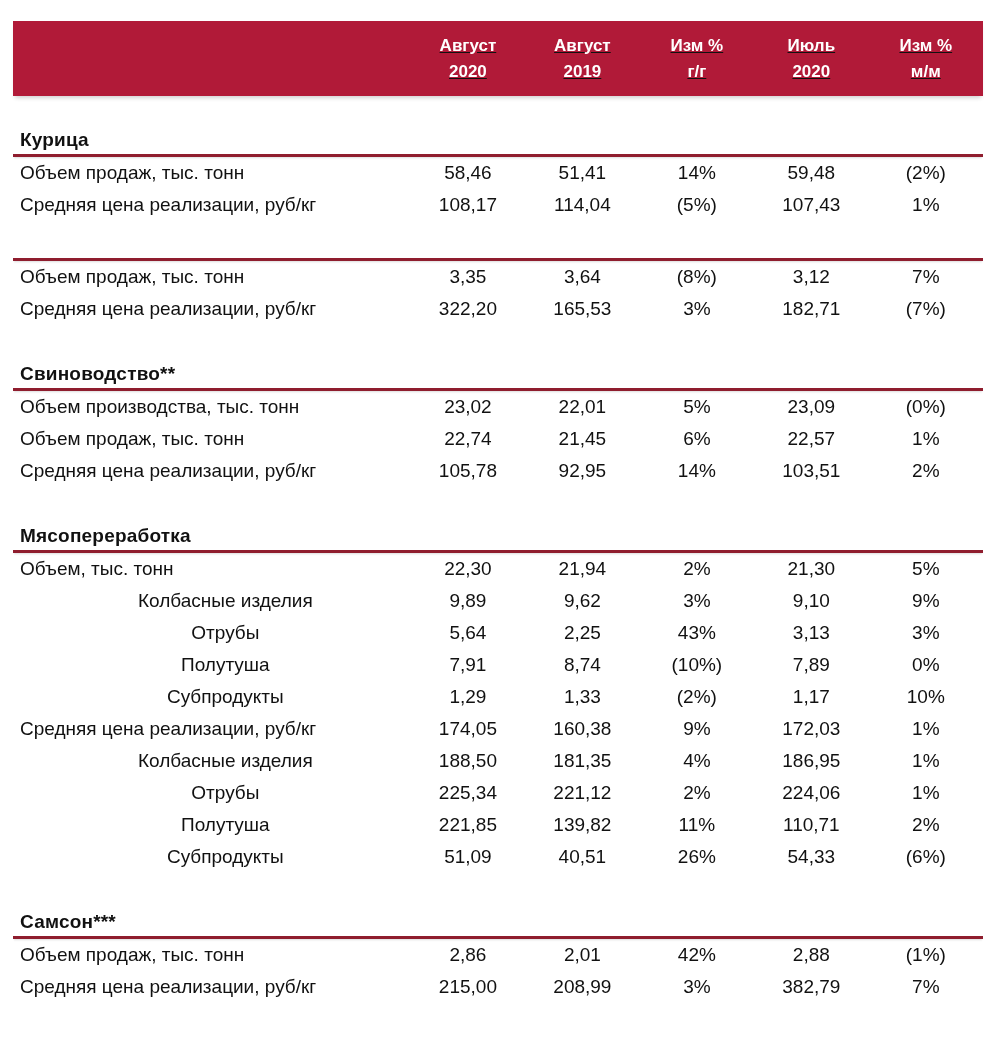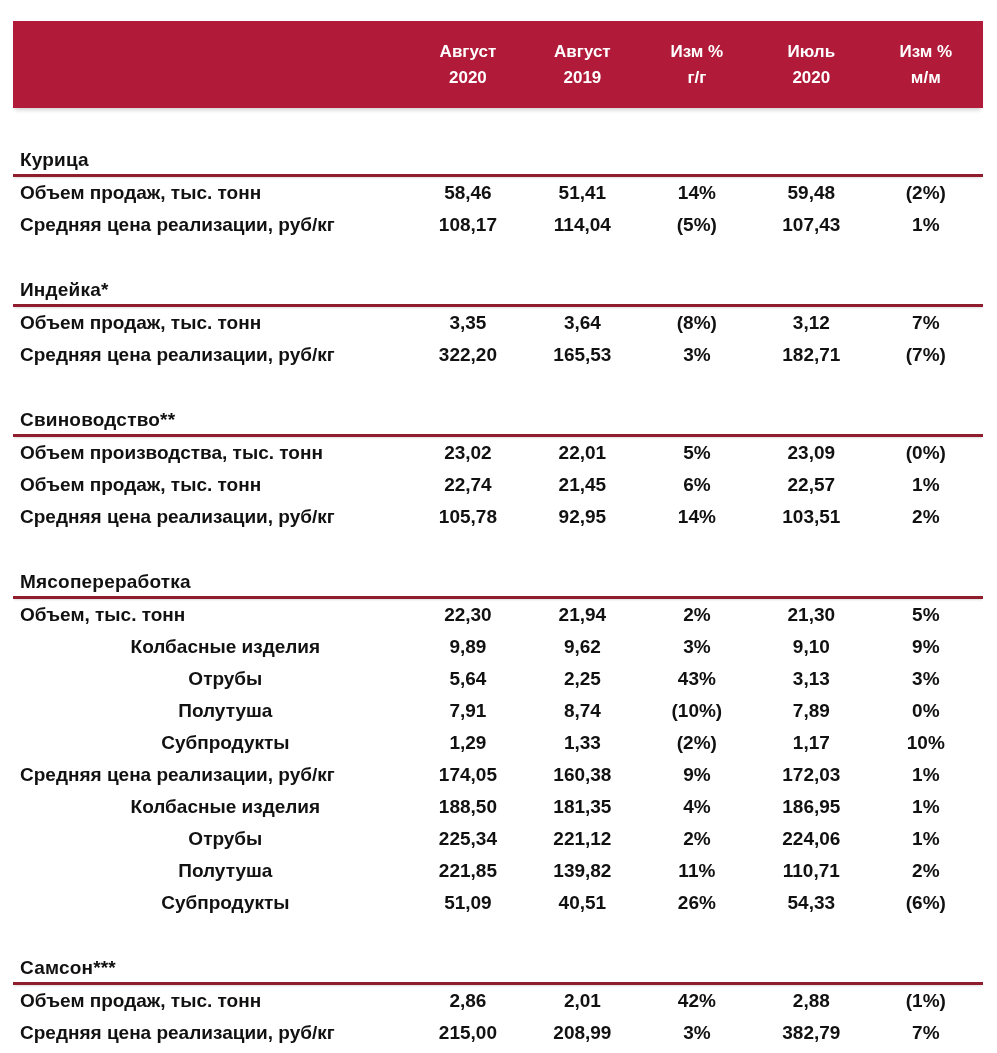--- a/index.html
+++ b/index.html
@@ -12,61 +12,61 @@
   *{margin:0;padding:0;box-sizing:border-box;}
   html,body{width:997px;height:1053px;background:#FFFFFF;overflow:hidden;}
   body{
     font-family:"Liberation Sans","DejaVu Sans",sans-serif;
     color:var(--text-color);
   }
   .page{position:relative;width:997px;height:1053px;padding-top:21px;}
   .band{
     margin-left:13px;
     width:970px;
-    height:87px;
+    height:75px;
     background:var(--band-bg);
     display:flex;
     align-items:center;
     box-shadow:0 4px 4px -2px rgba(0,0,0,0.18);
+    text-decoration:underline;
   }
   .label-spacer{flex:0 0 var(--label-col);}
   .hcell{
     flex:1;
     display:flex;
     flex-direction:column;
     align-items:center;
     justify-content:center;
     color:var(--band-text);
     font-weight:bold;
     font-size:17px;
     line-height:26px;
     text-align:center;
   }
   .content{margin-left:13px;width:970px;}
   .section{margin-top:37px;}
-  .section:first-child{margin-top:40px;}
+  .section:first-child{margin-top:32px;}
   .section-title{
     font-size:19px;
     font-weight:bold;
     height:26px;
     line-height:24px;
     padding-left:7px;
     letter-spacing:0.2px;
   }
   .section-rule{
     height:3px;
     background:var(--rule-color);
     box-shadow:0 2px 2px -1px rgba(0,0,0,0.2);
   }
   .row{
     display:flex;
     align-items:center;
     height:32px;
     font-size:19px;
-    font-weight:bold;
   }
   .row .label{
     flex:0 0 var(--label-col);
     padding-left:7px;
     white-space:nowrap;
     overflow:hidden;
   }
   .row.indent .label{padding-left:27px;text-align:center;}
   .row .val{
     flex:1;
@@ -118,21 +118,20 @@
         <div class="row">
           <span class="label">Средняя цена реализации, руб/кг</span>
           <span class="val">108,17</span>
           <span class="val">114,04</span>
           <span class="val">(5%)</span>
           <span class="val">107,43</span>
           <span class="val">1%</span>
         </div>
       </section>
       <section class="section">
-        <div class="section-title">Индейка*</div>
         <div class="section-rule"></div>
         <div class="row">
           <span class="label">Объем продаж, тыс. тонн</span>
           <span class="val">3,35</span>
           <span class="val">3,64</span>
           <span class="val">(8%)</span>
           <span class="val">3,12</span>
           <span class="val">7%</span>
         </div>
         <div class="row">

